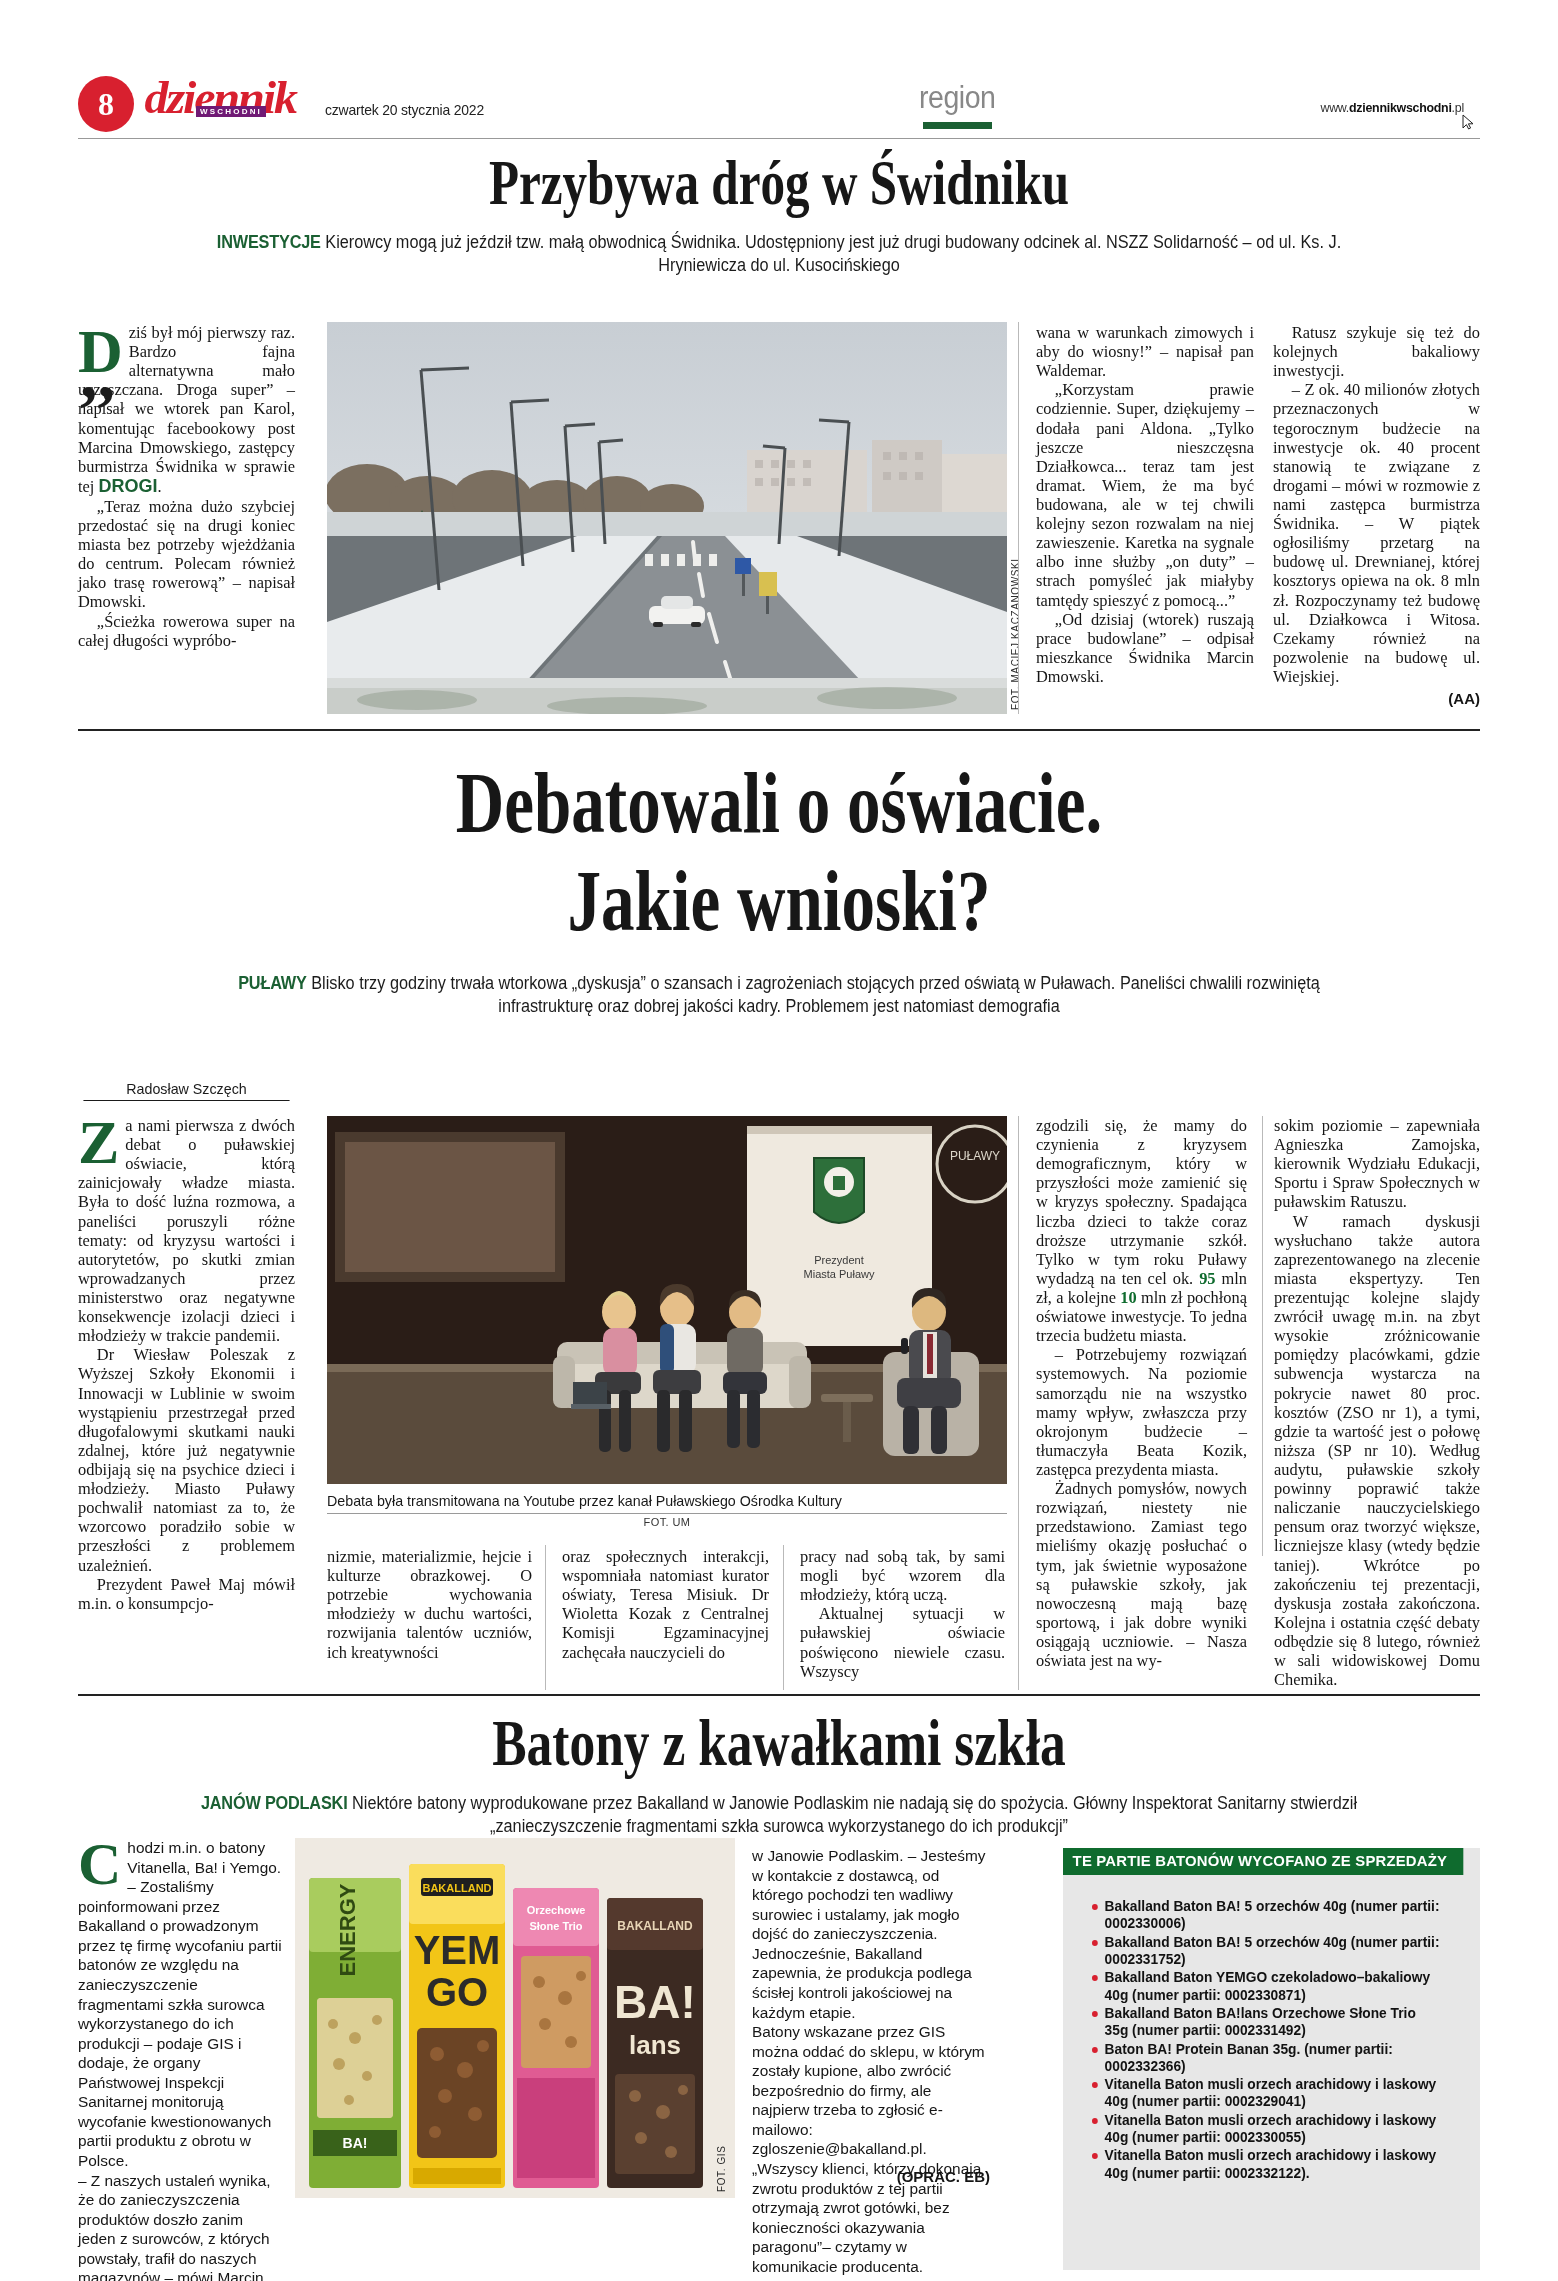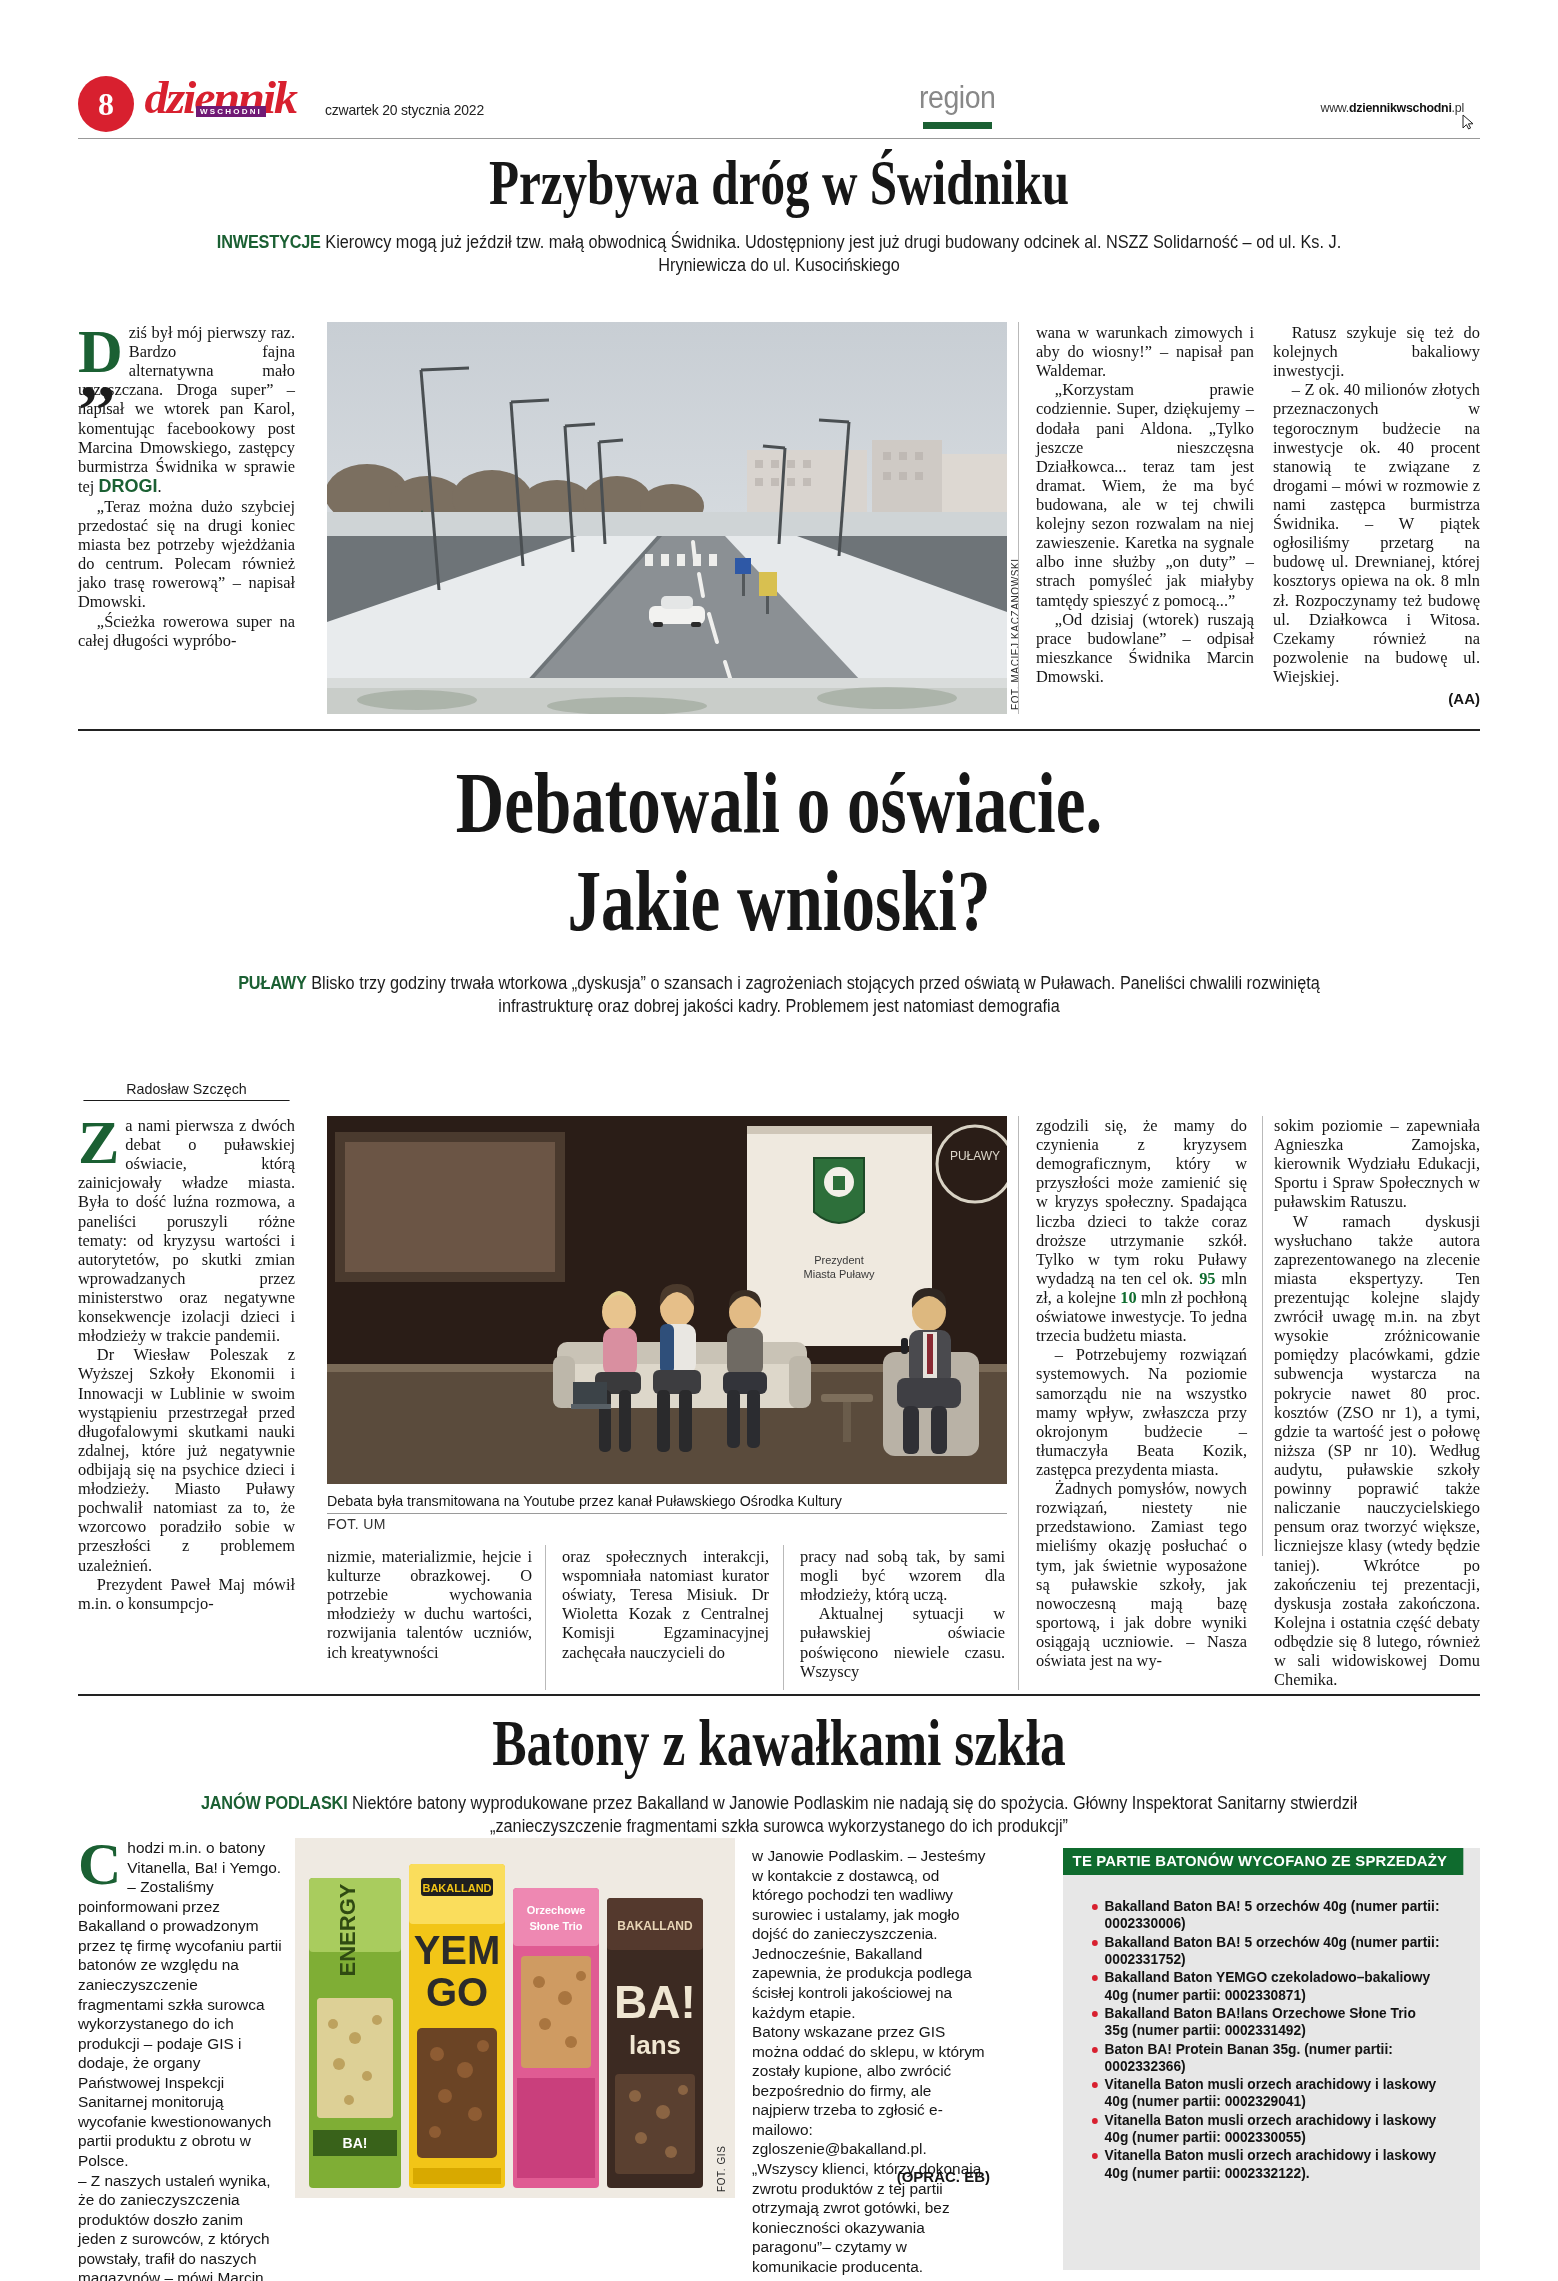--- a/index.html
+++ b/index.html
@@ -128,21 +128,21 @@
     transform:rotate(180deg);
     white-space:nowrap;
   }
   .caption{
     font-family:"Liberation Sans",sans-serif;
     font-size:15px;color:#181818;
     transform:scaleX(0.95);transform-origin:left center;
   }
   .credit-right{
     font-family:"Liberation Sans",sans-serif;
-    font-size:14px;color:#333;text-align:left;letter-spacing:0.4px;
+    font-size:11px;color:#333;text-align:center;letter-spacing:0.4px;
   }
 
   
   .infobox{
     position:absolute;background:#e7e7e7;
   }
   .infobox-title{
     background:#0f6b2e;color:#fff;
     font-family:"Liberation Sans",sans-serif;
     font-weight:bold;font-size:15.5px;letter-spacing:0.2px;

